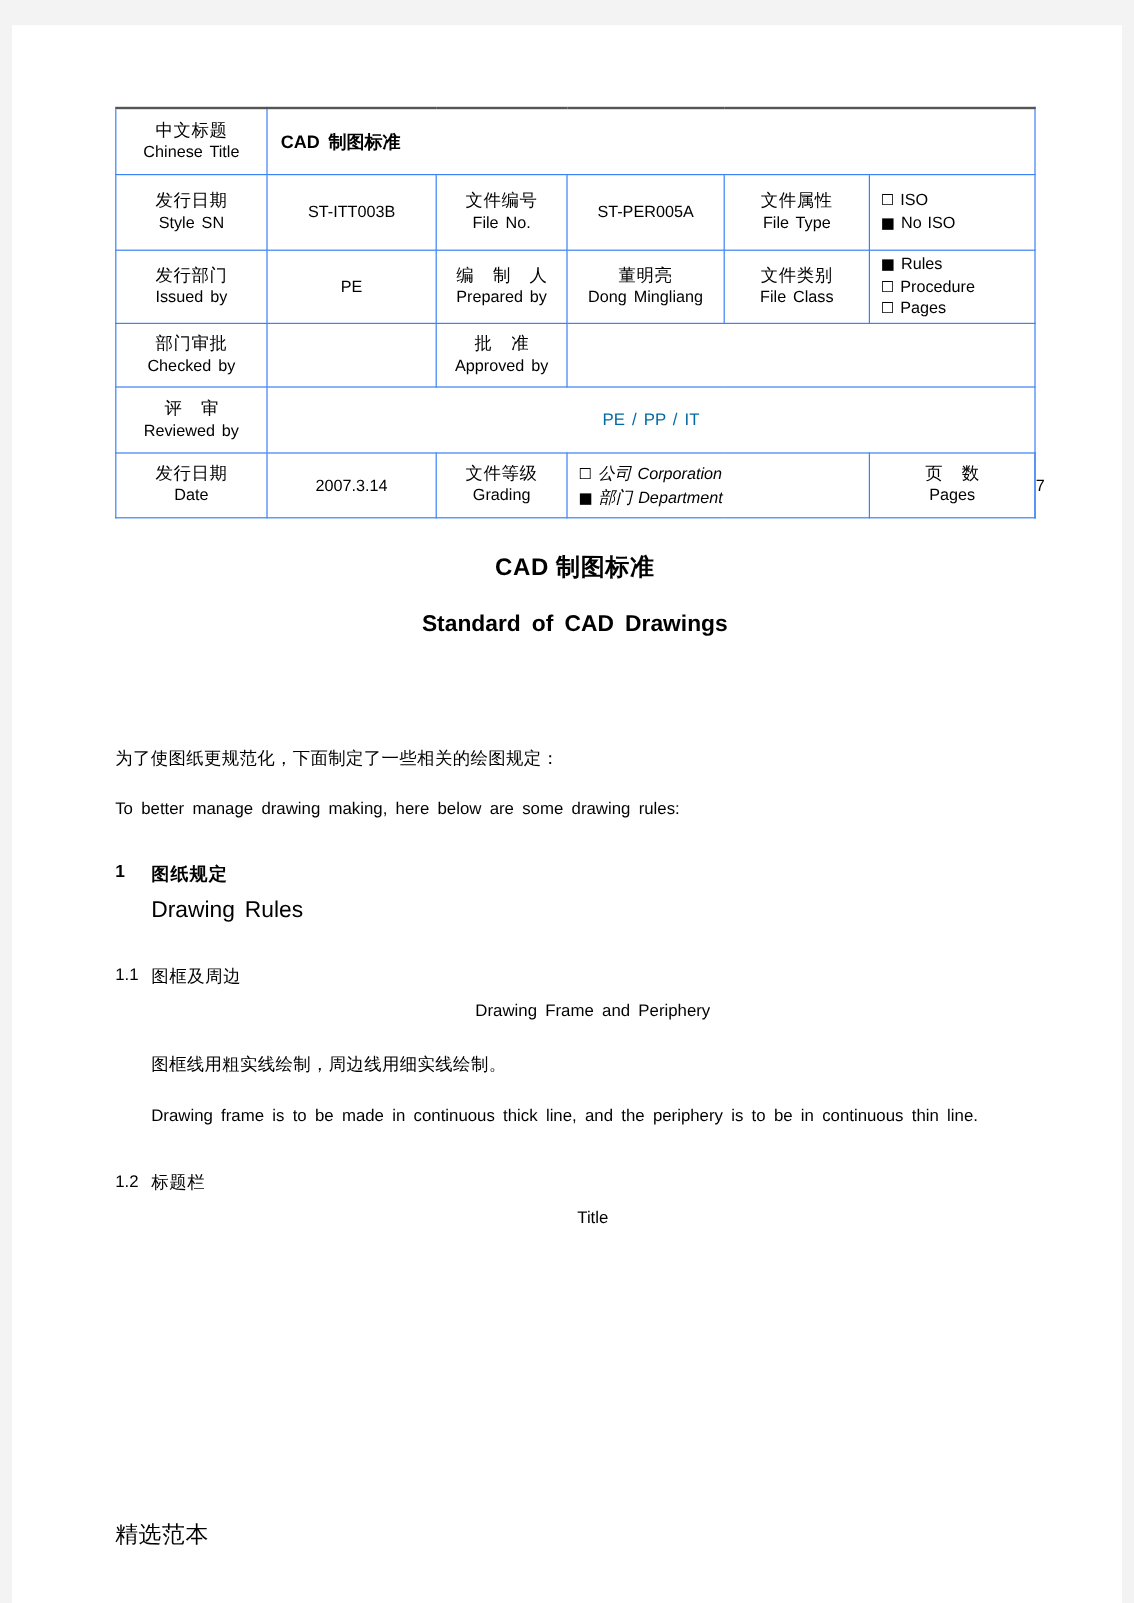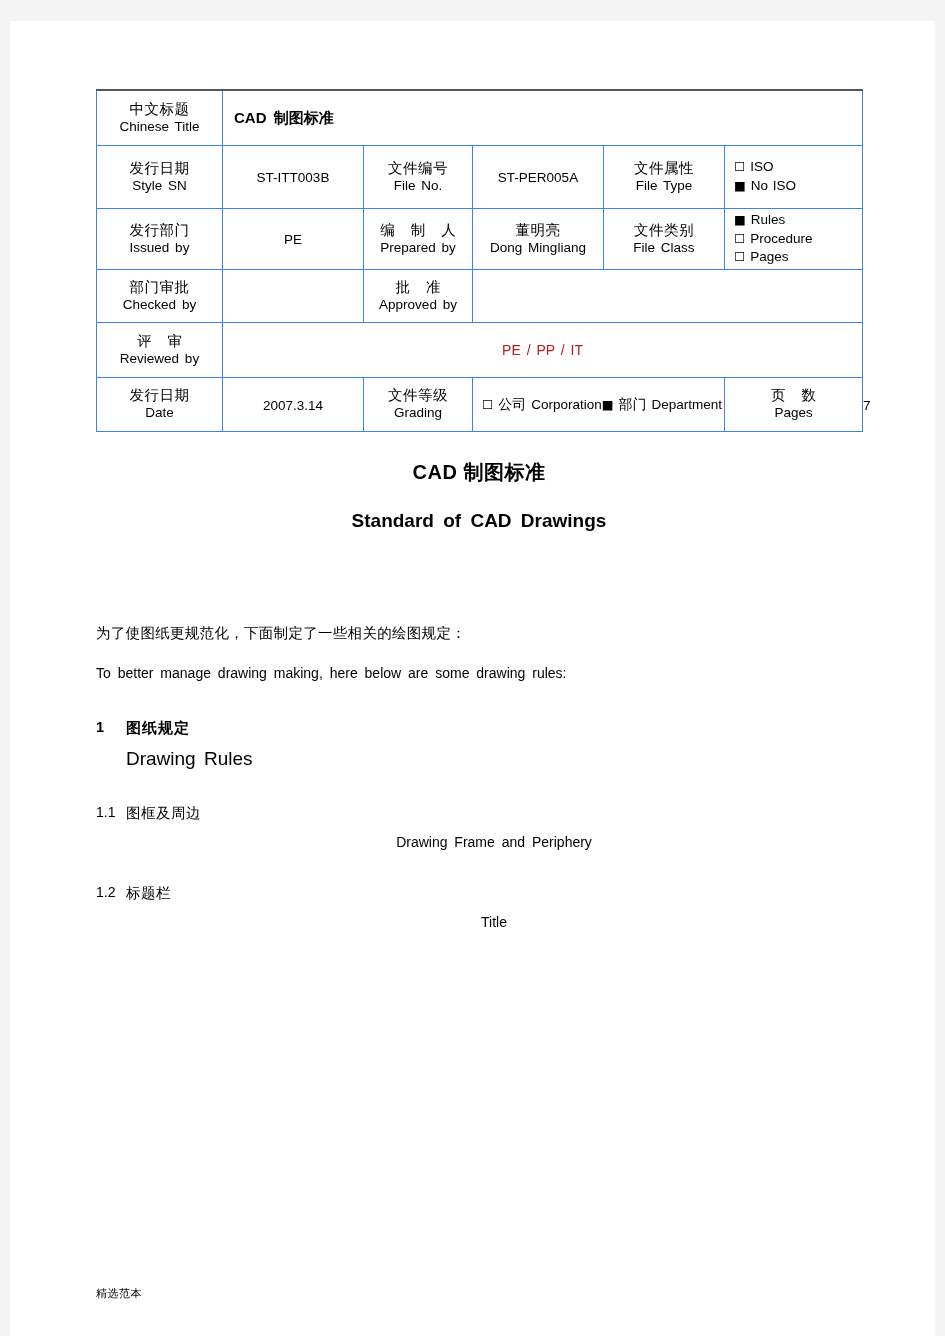--- a/index.html
+++ b/index.html
@@ -72,23 +72,23 @@
 
   .cbwrap {
     display: flex;
     flex-direction: column;
     align-items: flex-start;
     padding-left: 9px;
     line-height: 1.38;
   }
   .cbrow { font-size: 13.5px; white-space: nowrap; word-spacing: 1px; }
   .cbrow .box { font-family: "DejaVu Sans", sans-serif; font-size: 12.5px; margin-right: 5px; }
-  .inline-cb { display: flex; flex-direction: row; align-items: flex-start; padding-left: 9px; line-height: 1.4; }
+  .inline-cb { display: flex; flex-direction: column; align-items: flex-start; padding-left: 9px; line-height: 1.4; font-style: italic; }
   .inline-cb .cbrow .cnlab { font-size: 14px; margin-right: 5px; }
-  .muted { color: #b91c1c; font-size: 14px; word-spacing: 2px; }
+  .muted { color: #0369a1; font-size: 14px; word-spacing: 2px; }
 
   
   .doc-title-cn {
     text-align: center;
     font-size: 20px;
     font-weight: bold;
     margin-top: 27px;
     letter-spacing: 0.5px;
   }
   .doc-title-en {
@@ -131,23 +131,22 @@
   .h2en  { font-size: 14px; margin-left: 30px; margin-top: 11px; word-spacing: 3px; text-align: center; }
 
   .indent { margin-left: 30px; }
   .para-block { margin-top: 27px; }
   .para-block.b2 { margin-top: 25px; }
 
   .footer-cn {
     position: absolute;
     left: 86px;
     top: 1245px;
-    font-size: 11px;
+    font-size: 19px;
     letter-spacing: 0.5px;
-    margin-top: 20px;
   }
 </style>
 </head>
 <body>
 
 <div class="top-band"></div>
 
 <div class="page">
   <div class="sheet">
 
@@ -340,20 +339,24 @@
         <span class="h1cn">图纸规定</span>
       </div>
       <div class="h1en">Drawing Rules</div>
 
       <div class="h2row">
         <span class="h2num">1.1</span>
         <span class="h2cn">图框及周边</span>
       </div>
       <div class="h2en">Drawing Frame and Periphery</div>
 
+      <div class="indent para-block">
+        <p class="cn-p">图框线用粗实线绘制，周边线用细实线绘制。</p>
+        <p class="en-p">Drawing frame is to be made in continuous thick line, and the periphery is to be in continuous thin line.</p>
+      </div>
 
       <div class="h2row">
         <span class="h2num">1.2</span>
         <span class="h2cn">标题栏</span>
       </div>
       <div class="h2en">Title</div>
 
 
     </div>
   </div>

